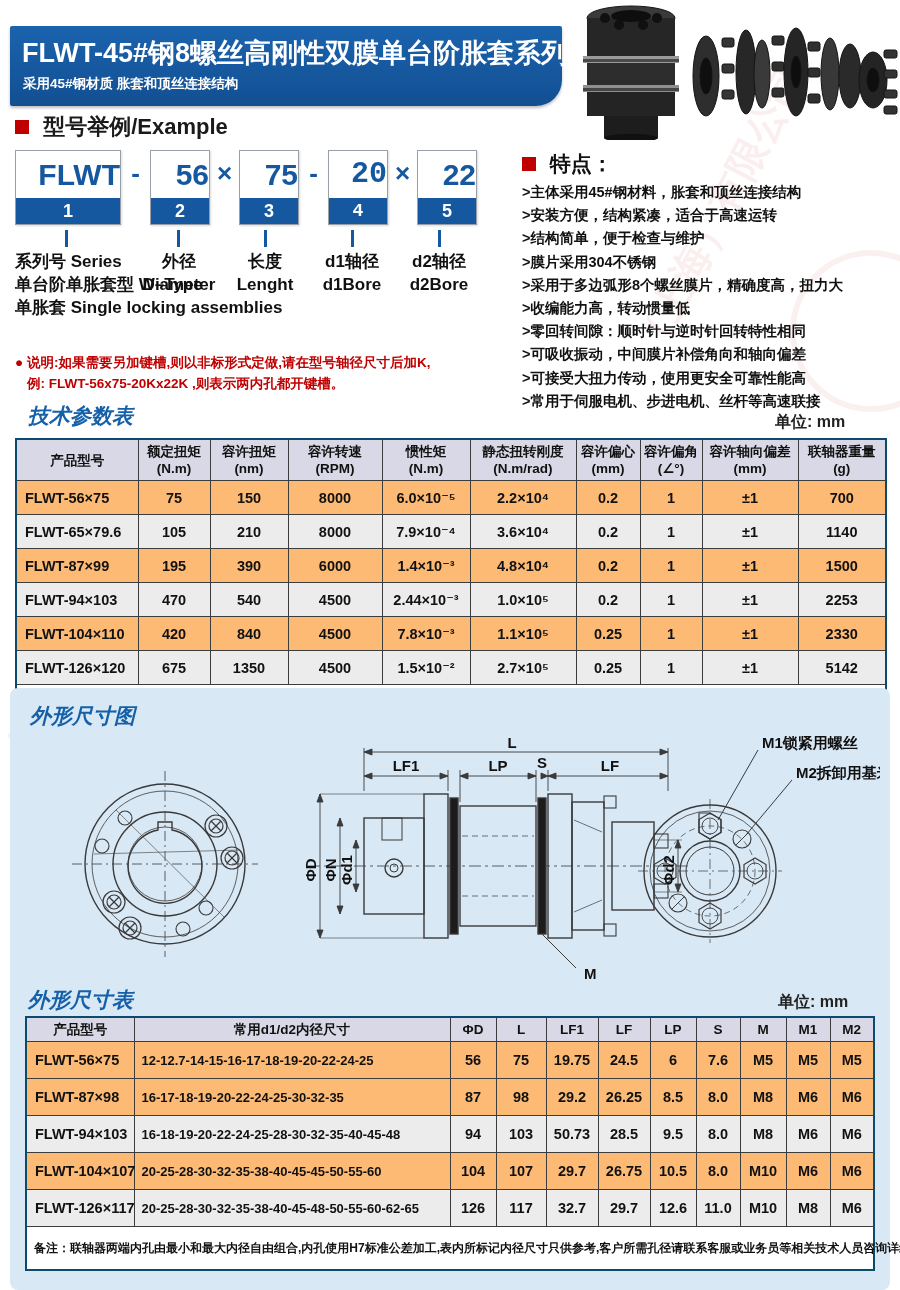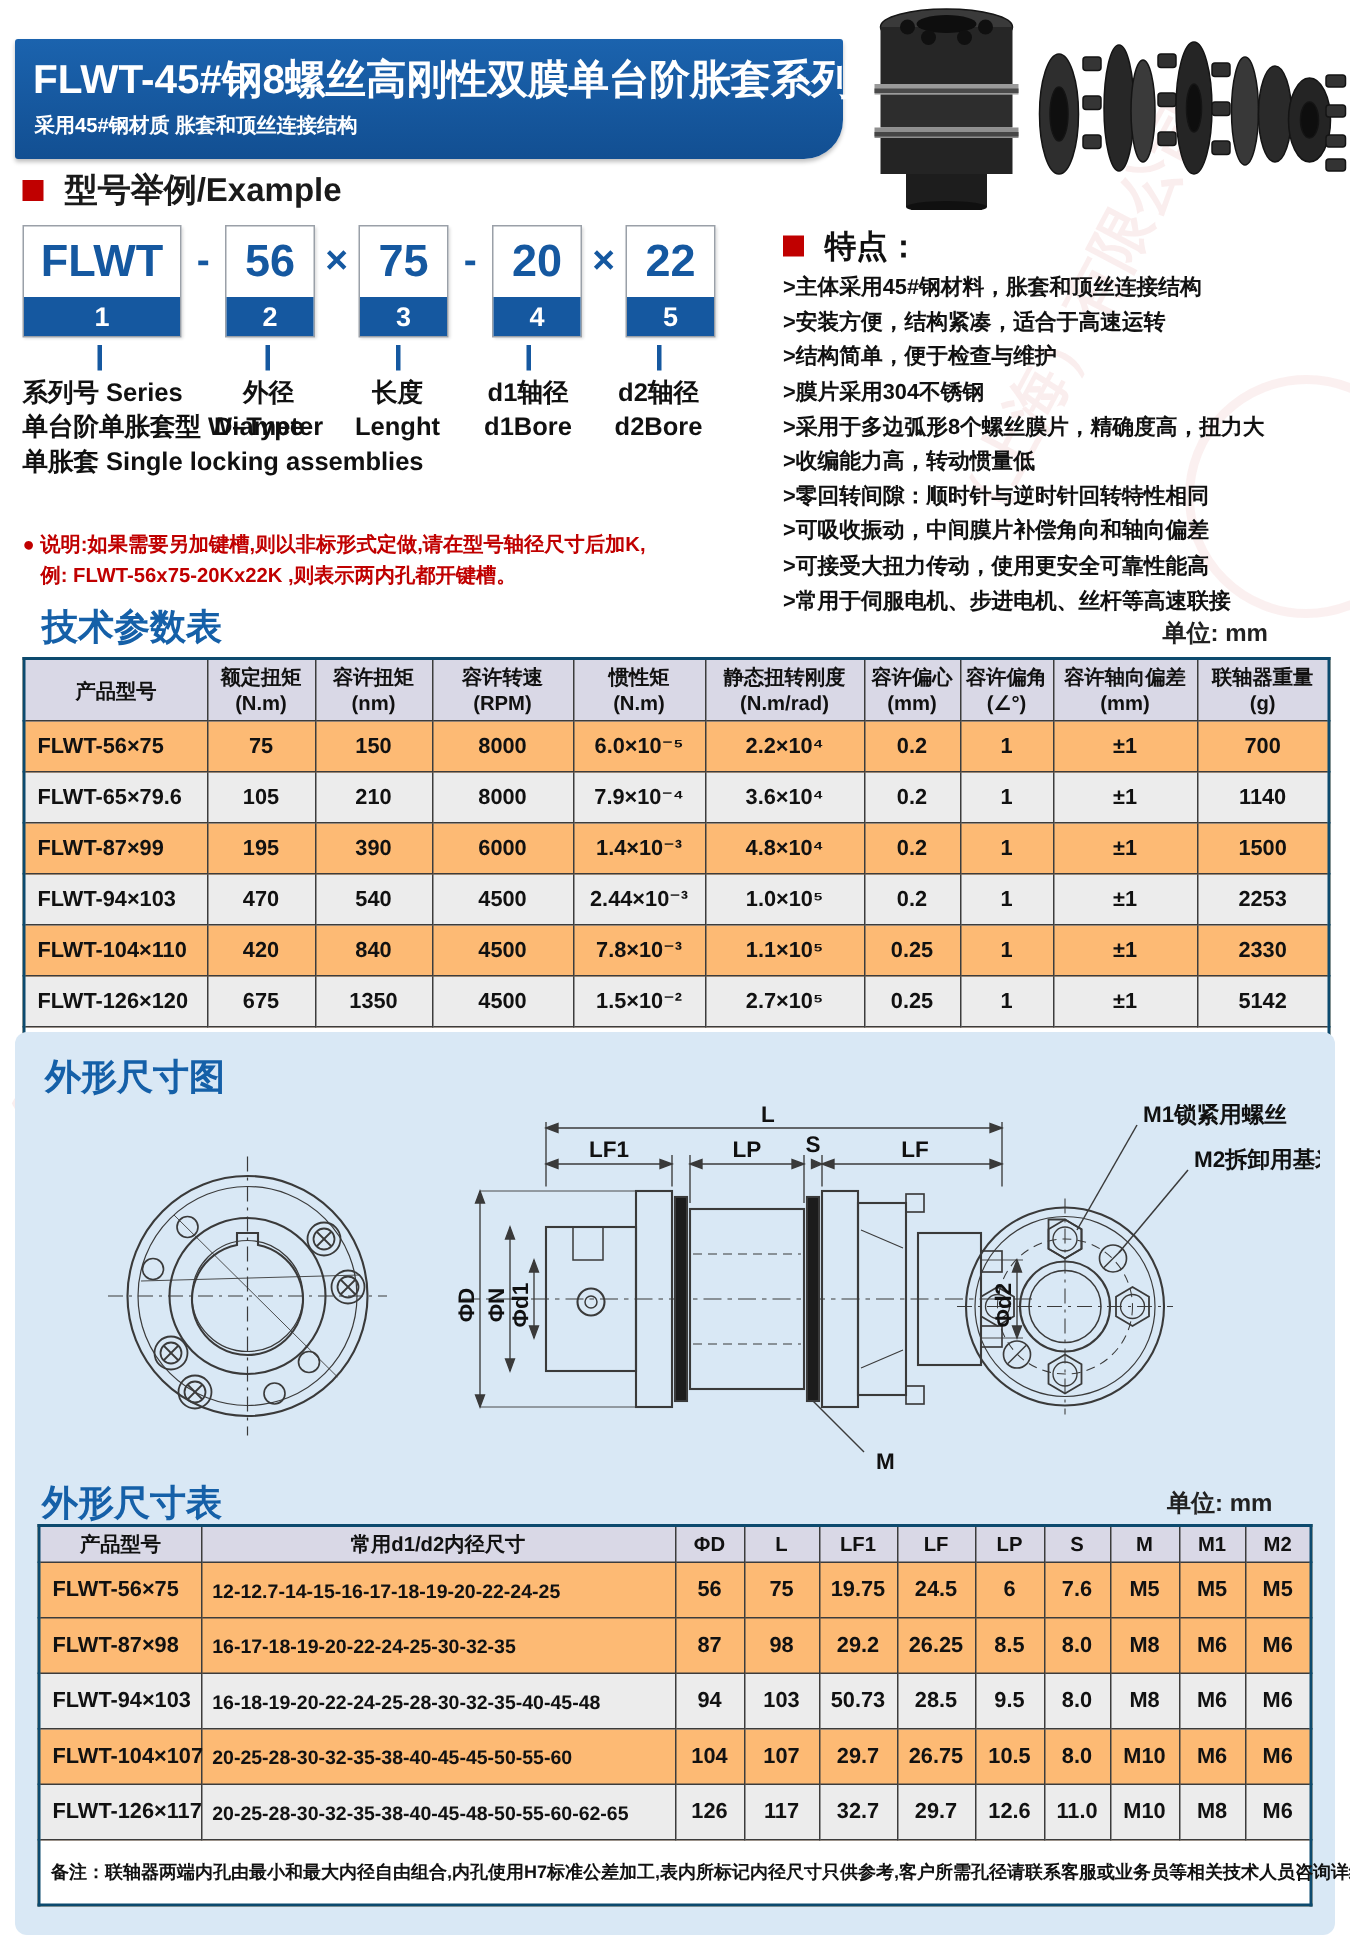--- a/index.html
+++ b/index.html
@@ -11,26 +11,26 @@
   .stamp{position:absolute;border:6px solid rgba(205,70,70,.08);border-radius:50%;pointer-events:none;}
   
   .banner{left:10px;top:26px;width:552px;height:80px;
           background:linear-gradient(#1b63ae,#124f92);
           border-radius:2px 2px 26px 2px;color:#fff;box-shadow:0 2px 3px rgba(0,0,0,.25);}
   .banner .t{font-size:27px;font-weight:bold;padding:9px 0 0 12px;letter-spacing:0px;white-space:nowrap;}
   .banner .s{font-size:13.5px;font-weight:bold;padding:4px 0 0 13px;}
   
   .redsq{display:inline-block;width:14px;height:14px;background:#c00000;margin-right:8px;}
   .h-example{left:15px;top:112px;font-size:22px;font-weight:bold;color:#1a1a1a;}
-  .blue-title{color:#1560a8;font-weight:bold;font-size:24px;}
+  .blue-title{color:#1560a8;font-weight:bold;font-size:21px;font-style:italic;}
   .unit{font-size:16px;font-weight:bold;color:#222;}
   
   #exampleBoxes{left:15px;top:150px;display:flex;align-items:flex-start;}
   .mbox{border:1px solid #9aa0a8;background:#fff;box-shadow:1px 1px 2px rgba(0,0,0,.15);}
-  .mbox .val{height:47px;line-height:47px;text-align:center;color:#1558a0;font-size:30px;font-weight:bold;}
+  .mbox .val{height:47px;line-height:47px;text-align:right;color:#1558a0;font-size:30px;font-weight:bold;}
   .mbox .num{height:26px;line-height:26px;text-align:center;background:#1558a0;color:#fff;font-size:18px;font-weight:bold;}
   .msep{width:29px;height:47px;line-height:47px;text-align:center;color:#1558a0;font-size:26px;font-weight:bold;}
   .tick{position:absolute;width:3px;height:17px;background:#1558a0;top:230px;}
   .boxlabel{position:absolute;font-size:17px;font-weight:bold;color:#111;line-height:23px;white-space:nowrap;}
   .rednote{left:15px;top:352px;color:#c00000;font-size:13.5px;font-weight:bold;line-height:21px;white-space:nowrap;}
   
   .h-feat{left:522px;top:150px;font-size:21px;font-weight:bold;color:#111;}
   #featuresList{left:522px;top:181px;width:375px;font-size:14.5px;font-weight:bold;color:#111;line-height:23.2px;white-space:nowrap;}
   
   table.ptable{border-collapse:collapse;table-layout:fixed;background:#fdba74;border:2px solid #0c4a6e;}
@@ -130,21 +130,21 @@
     <div class="mbox" style="width: 58px;">
       <div class="val">56</div>
       <div class="num">2</div>
     </div>
     <div class="msep">×</div>
     <div class="mbox" style="width: 58px;">
       <div class="val">75</div>
       <div class="num">3</div>
     </div>
     <div class="msep">-</div>
-    <div class="mbox" style="width: 58px;">
+    <div class="mbox" style="width: 58px; font-family: Liberation Mono, monospace;">
       <div class="val">20</div>
       <div class="num">4</div>
     </div>
     <div class="msep">×</div>
     <div class="mbox" style="width: 58px;">
       <div class="val">22</div>
       <div class="num">5</div>
     </div>
   </div>
 

